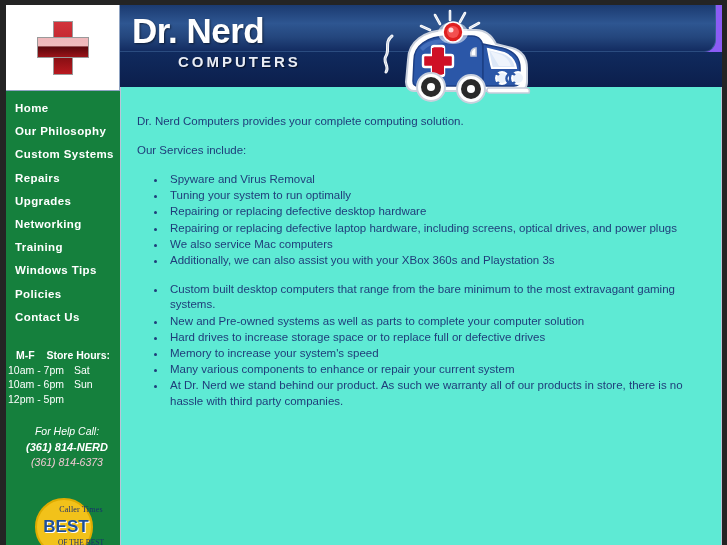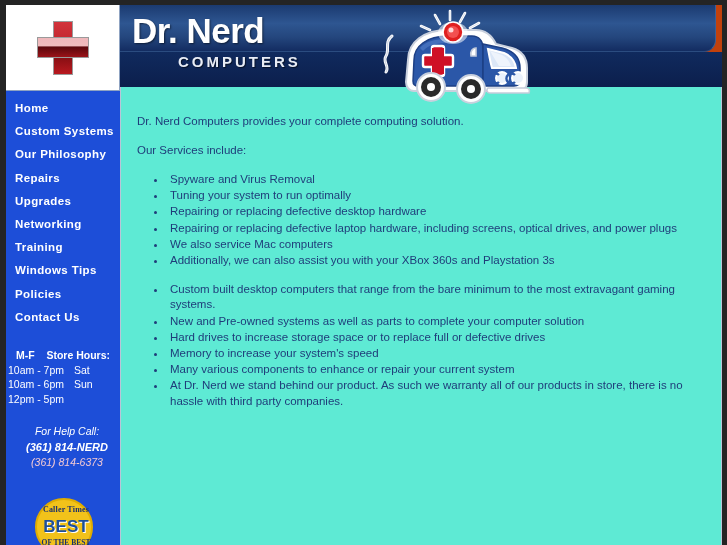--- a/index.html
+++ b/index.html
@@ -20,21 +20,21 @@
     overflow: hidden;
   }
 
   
   .left-col {
     position: absolute;
     left: 6px;
     top: 5px;
     width: 114px;
     height: 540px;
-    background: #1d4ed8;
+    background: #15803d;
     overflow: hidden;
   }
 
   .logo-box {
     position: absolute;
     left: 0; top: 0;
     width: 114px; height: 86px;
     background: #ffffff;
     border: 1px solid #8fa3c2;
     border-left: none;
@@ -119,38 +119,38 @@
     border: 2px solid #e0ac00;
   }
   .rosette::before{
     content:""; position:absolute; left:-3px; top:-3px; right:-3px; bottom:-3px;
     border-radius:50%;
     background:
       repeating-conic-gradient(#f2c21a 0deg 9deg, rgba(0,0,0,0) 9deg 18deg);
     z-index:-1;
   }
   .badge-top, .badge-bot {
-    position: absolute; left: 0; width: 58px; text-align: center;
-    color: #1a2f6e; font-weight: bold; font-family: "Liberation Serif", serif;
+    position: absolute; left: 15px; width: 58px; text-align: center;
+    color: #1a2f6e; font-weight: normal; font-family: "Liberation Serif", serif;
   }
   .badge-top { top: 5px; font-size: 8px; letter-spacing: .2px; }
   .badge-mid {
     position: absolute; left: 0; top: 17px; width: 58px; text-align: center;
     color: #1d4f9c; font-weight: bold; font-size: 17px;
     font-family: "Liberation Sans", sans-serif;
     text-shadow: 1px 1px 0 #ffffff;
   }
   .badge-bot { top: 38px; font-size: 7.5px; }
 
   
   .banner {
     position: absolute;
     left: 120px; top: 5px;
     width: 602px; height: 82px;
-    background: #c2410c;
+    background: #8b5cf6;
     overflow: hidden;
   }
   .banner-sheen {
     position: absolute;
     left: 0; top: 0;
     width: 596px; height: 47px;
     background: linear-gradient(180deg, #1b3a70 0%, #2e5691 40%, #24467d 70%, #132c61 100%);
     border-bottom-right-radius: 12px;
     border-right: 1px solid #3a5f96;
     border-bottom: 1px solid #2b4c80;
@@ -227,22 +227,22 @@
 
     <div class="logo-box">
       <div class="cross-wrap">
         <div class="cross-v"></div>
         <div class="cross-h"></div>
       </div>
     </div>
 
     <nav class="nav">
       <a class="nav-item" href="#">Home</a>
+      <a class="nav-item" href="#">Our Philosophy</a>
       <a class="nav-item" href="#">Custom Systems</a>
-      <a class="nav-item" href="#">Our Philosophy</a>
       <a class="nav-item" href="#">Repairs</a>
       <a class="nav-item" href="#">Upgrades</a>
       <a class="nav-item" href="#">Networking</a>
       <a class="nav-item" href="#">Training</a>
       <a class="nav-item" href="#">Windows Tips</a>
       <a class="nav-item" href="#">Policies</a>
       <a class="nav-item" href="#">Contact Us</a>
     </nav>
 
     <div class="hours">

